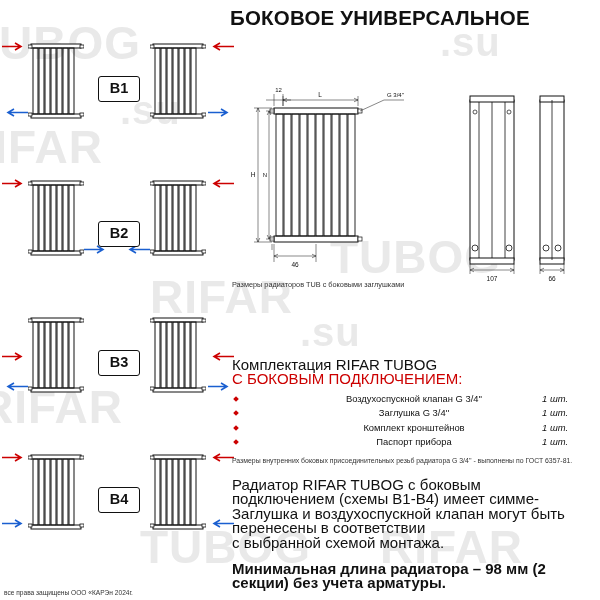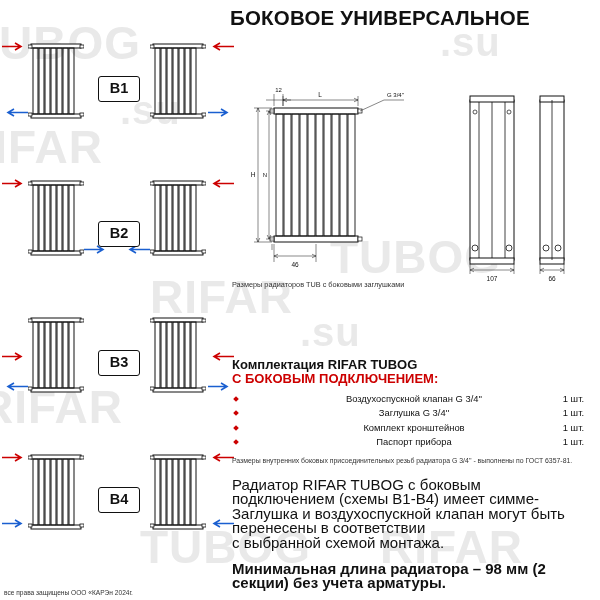--- a/index.html
+++ b/index.html
@@ -125,22 +125,22 @@
 
   
   .textblock {
     position: absolute;
     left: 232px;
     top: 358px;
     width: 352px;
     z-index: 3;
   }
   .kit-title {
-    font-size: 13px;
-    font-weight: bold;
+    font-size: 15px;
+    font-weight: normal;
     color: #111;
     line-height: 14px;
   }
   .kit-title .red {
     color: #cc0000;
   }
   .kit-list {
     margin: 6px 0 0 0;
     padding: 0;
     list-style: none;
@@ -157,23 +157,24 @@
     position: absolute;
     left: 2px;
     top: 5px;
     width: 4px;
     height: 4px;
     background: #cc0000;
     transform: rotate(45deg);
   }
   .kit-list li .qty {
     position: absolute;
-    right: 0;
+    right: 16px;
     top: 0;
     font-size: 9.4px;
+    font-style: italic;
   }
   .note-small {
     margin-top: 6px;
     font-size: 6.9px;
     color: #333;
     line-height: 10px;
   }
   .para {
     margin-top: 12px;
     font-size: 15px;

